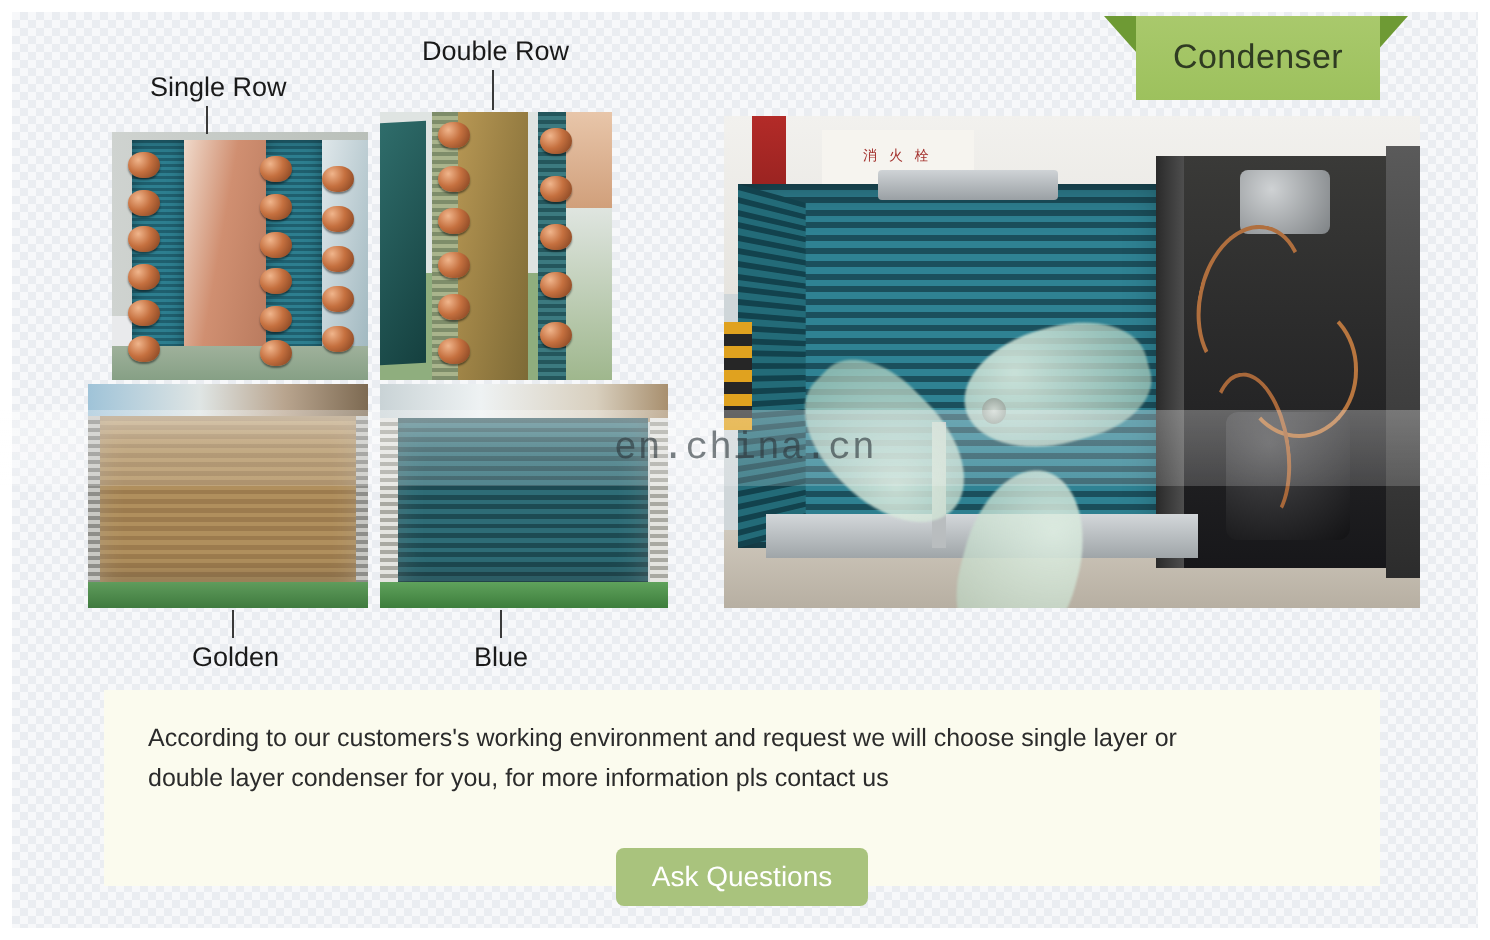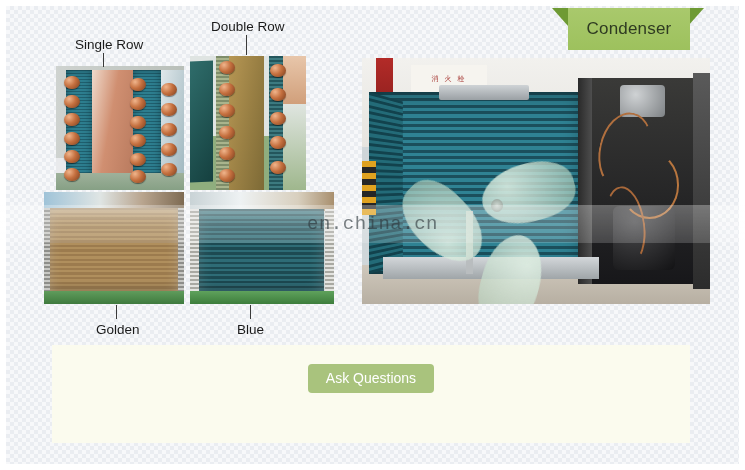--- a/index.html
+++ b/index.html
@@ -308,21 +308,21 @@
   
   #note{
     position:absolute;left:52px;top:345px;width:638px;height:98px;z-index:5;
     background:#fbfbee;
     box-sizing:border-box;
     padding:14px 22px 0 22px;
   }
   #note .line{
     font-size:12.5px;color:#2b2b2b;line-height:20px;
   }
-  #note .btnwrap{text-align:center;margin-top:5px;text-decoration:underline;}
+  #note .btnwrap{text-align:center;margin-top:25px;text-decoration:underline;}
   #askbtn{
     display:inline-block;
     background:#a9c37d;
     color:#ffffff;
     font-size:14px;
     padding:6px 18px 7px 18px;
     border-radius:4px;
     border:none;
     cursor:pointer;
     font-family:"Liberation Sans", sans-serif;
@@ -457,17 +457,19 @@
 
   <div id="banner">
     <span class="tail-l"></span>
     <span class="tail-r"></span>
     <div class="plate">
       <span class="label">Condenser</span>
     </div>
   </div>
 
   <div id="note">
+    <div class="line">According to our customers's working environment and request  we will choose single layer or</div>
+    <div class="line">double layer condenser for you, for more information pls contact us</div>
     <div class="btnwrap">
       <button id="askbtn">Ask Questions</button>
     </div>
   </div>
 </div>
 
 </body></html>

